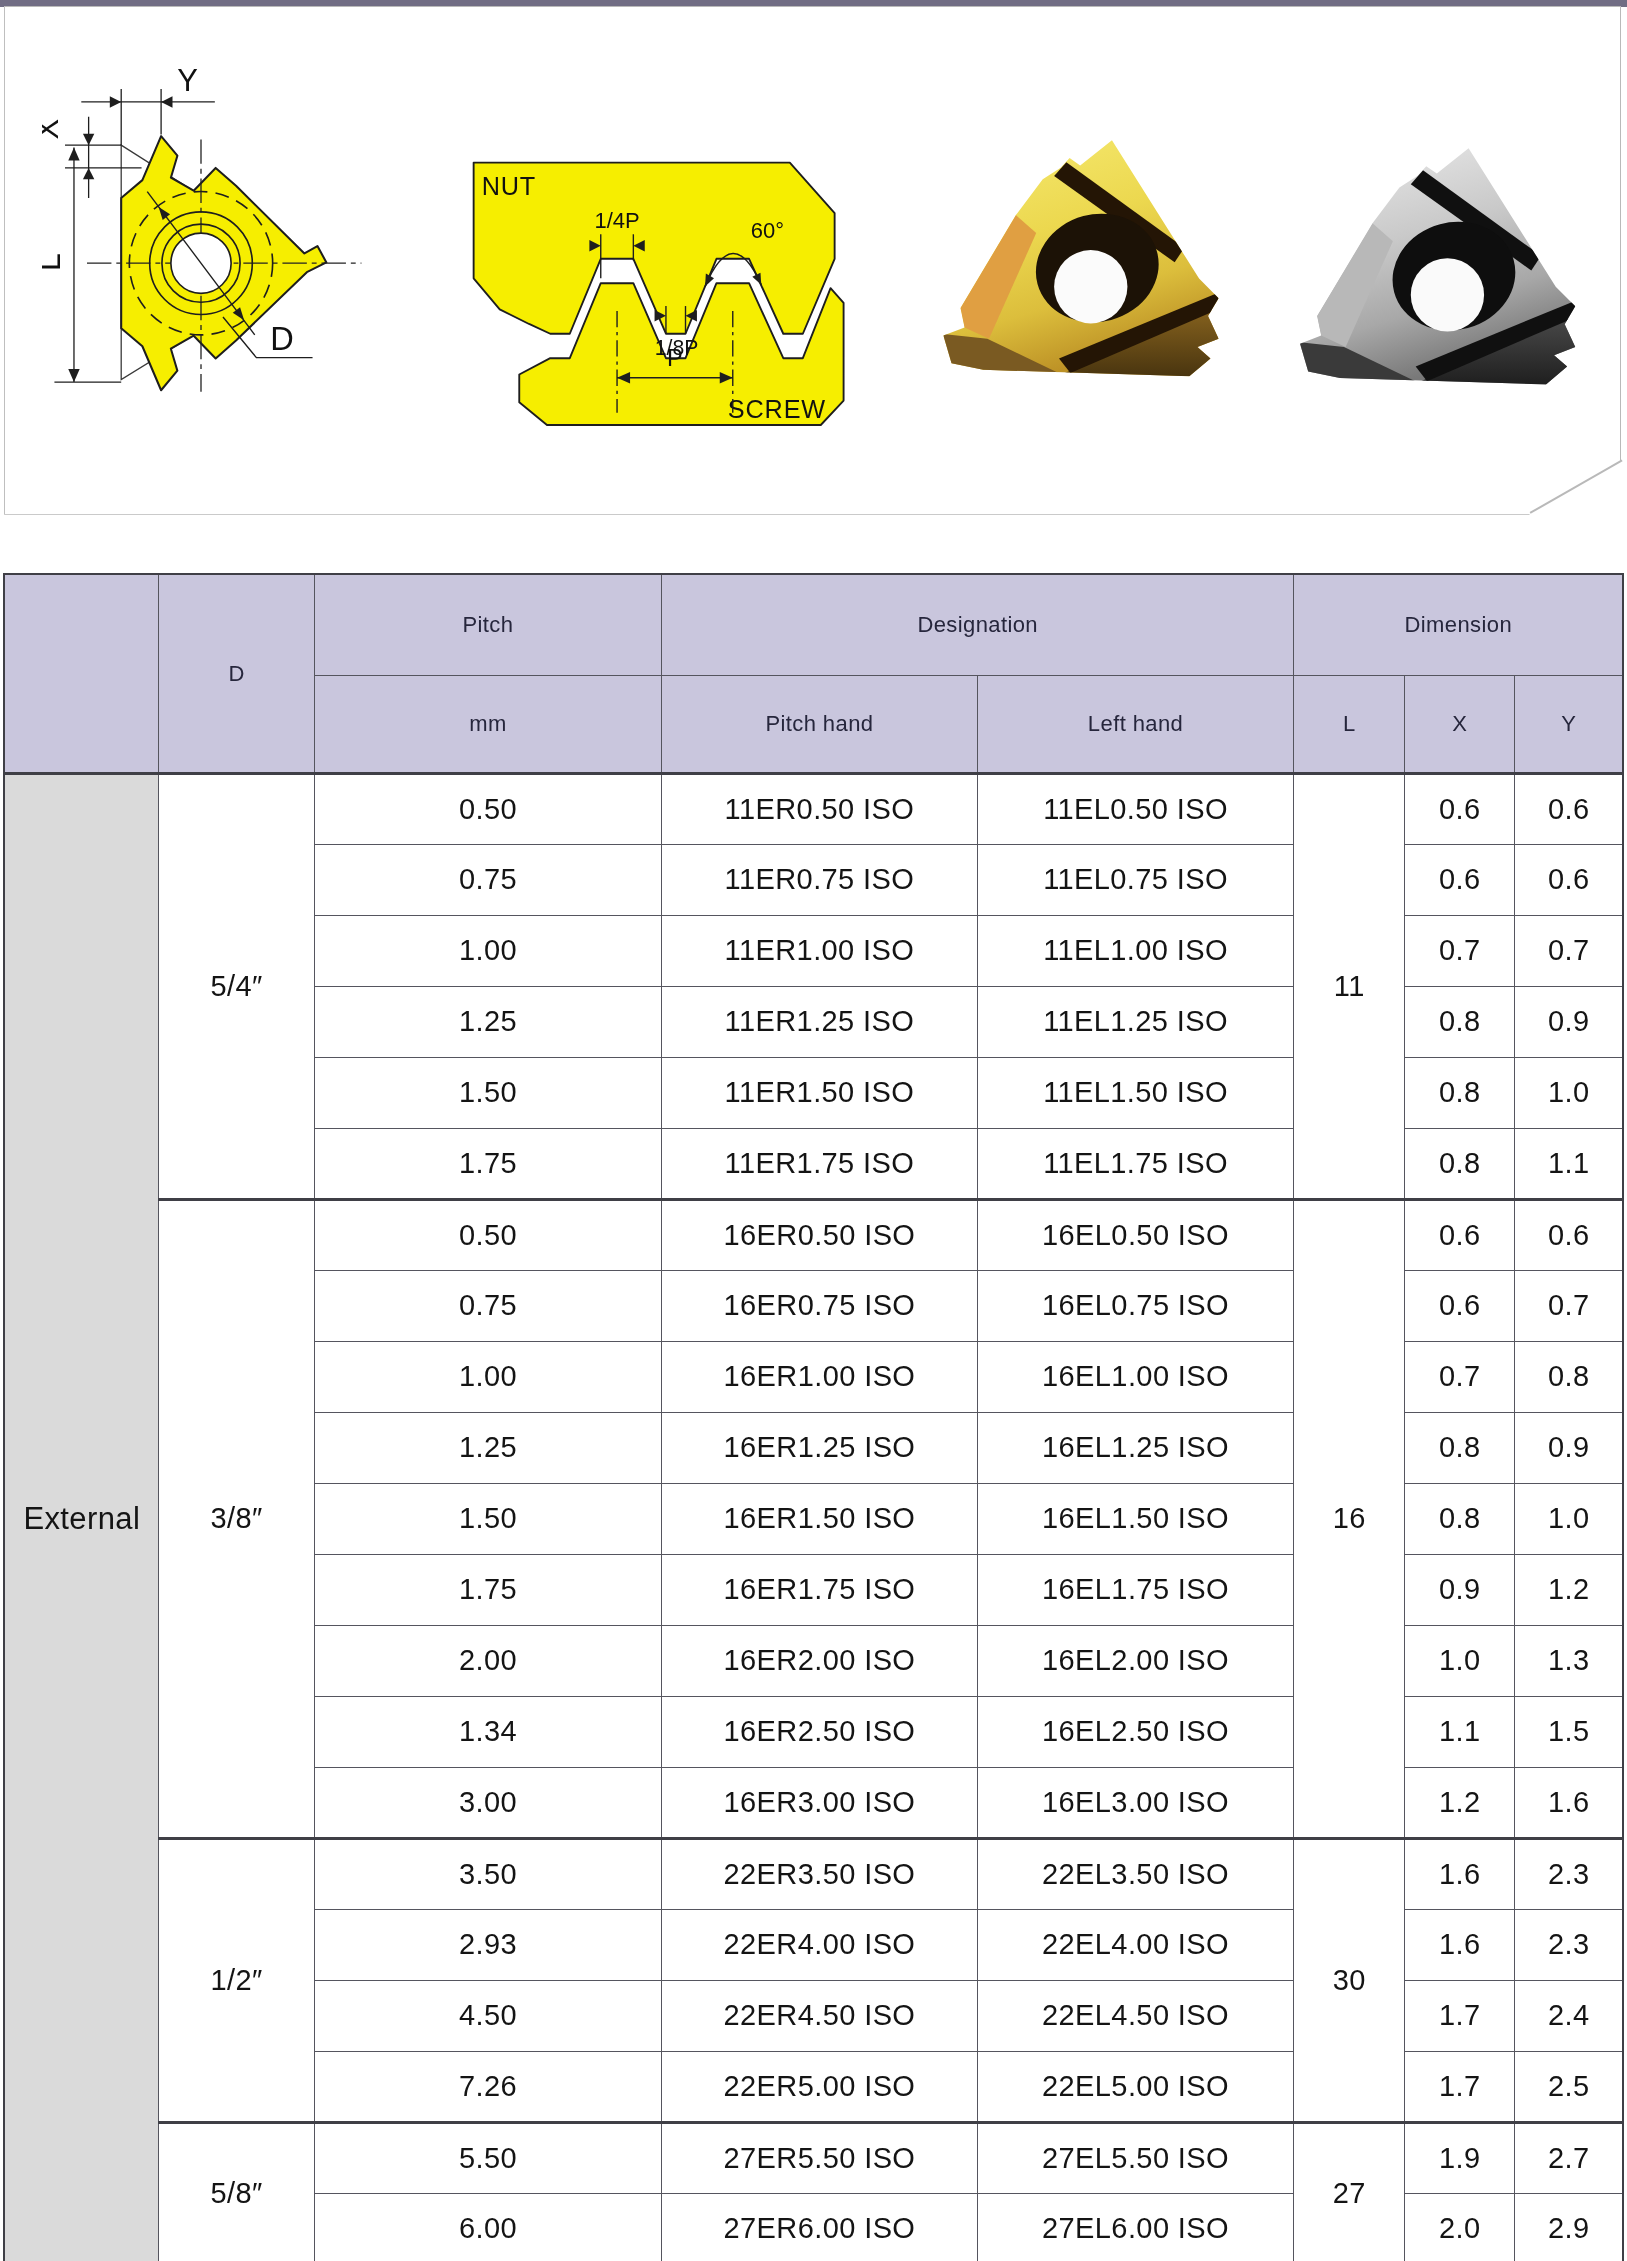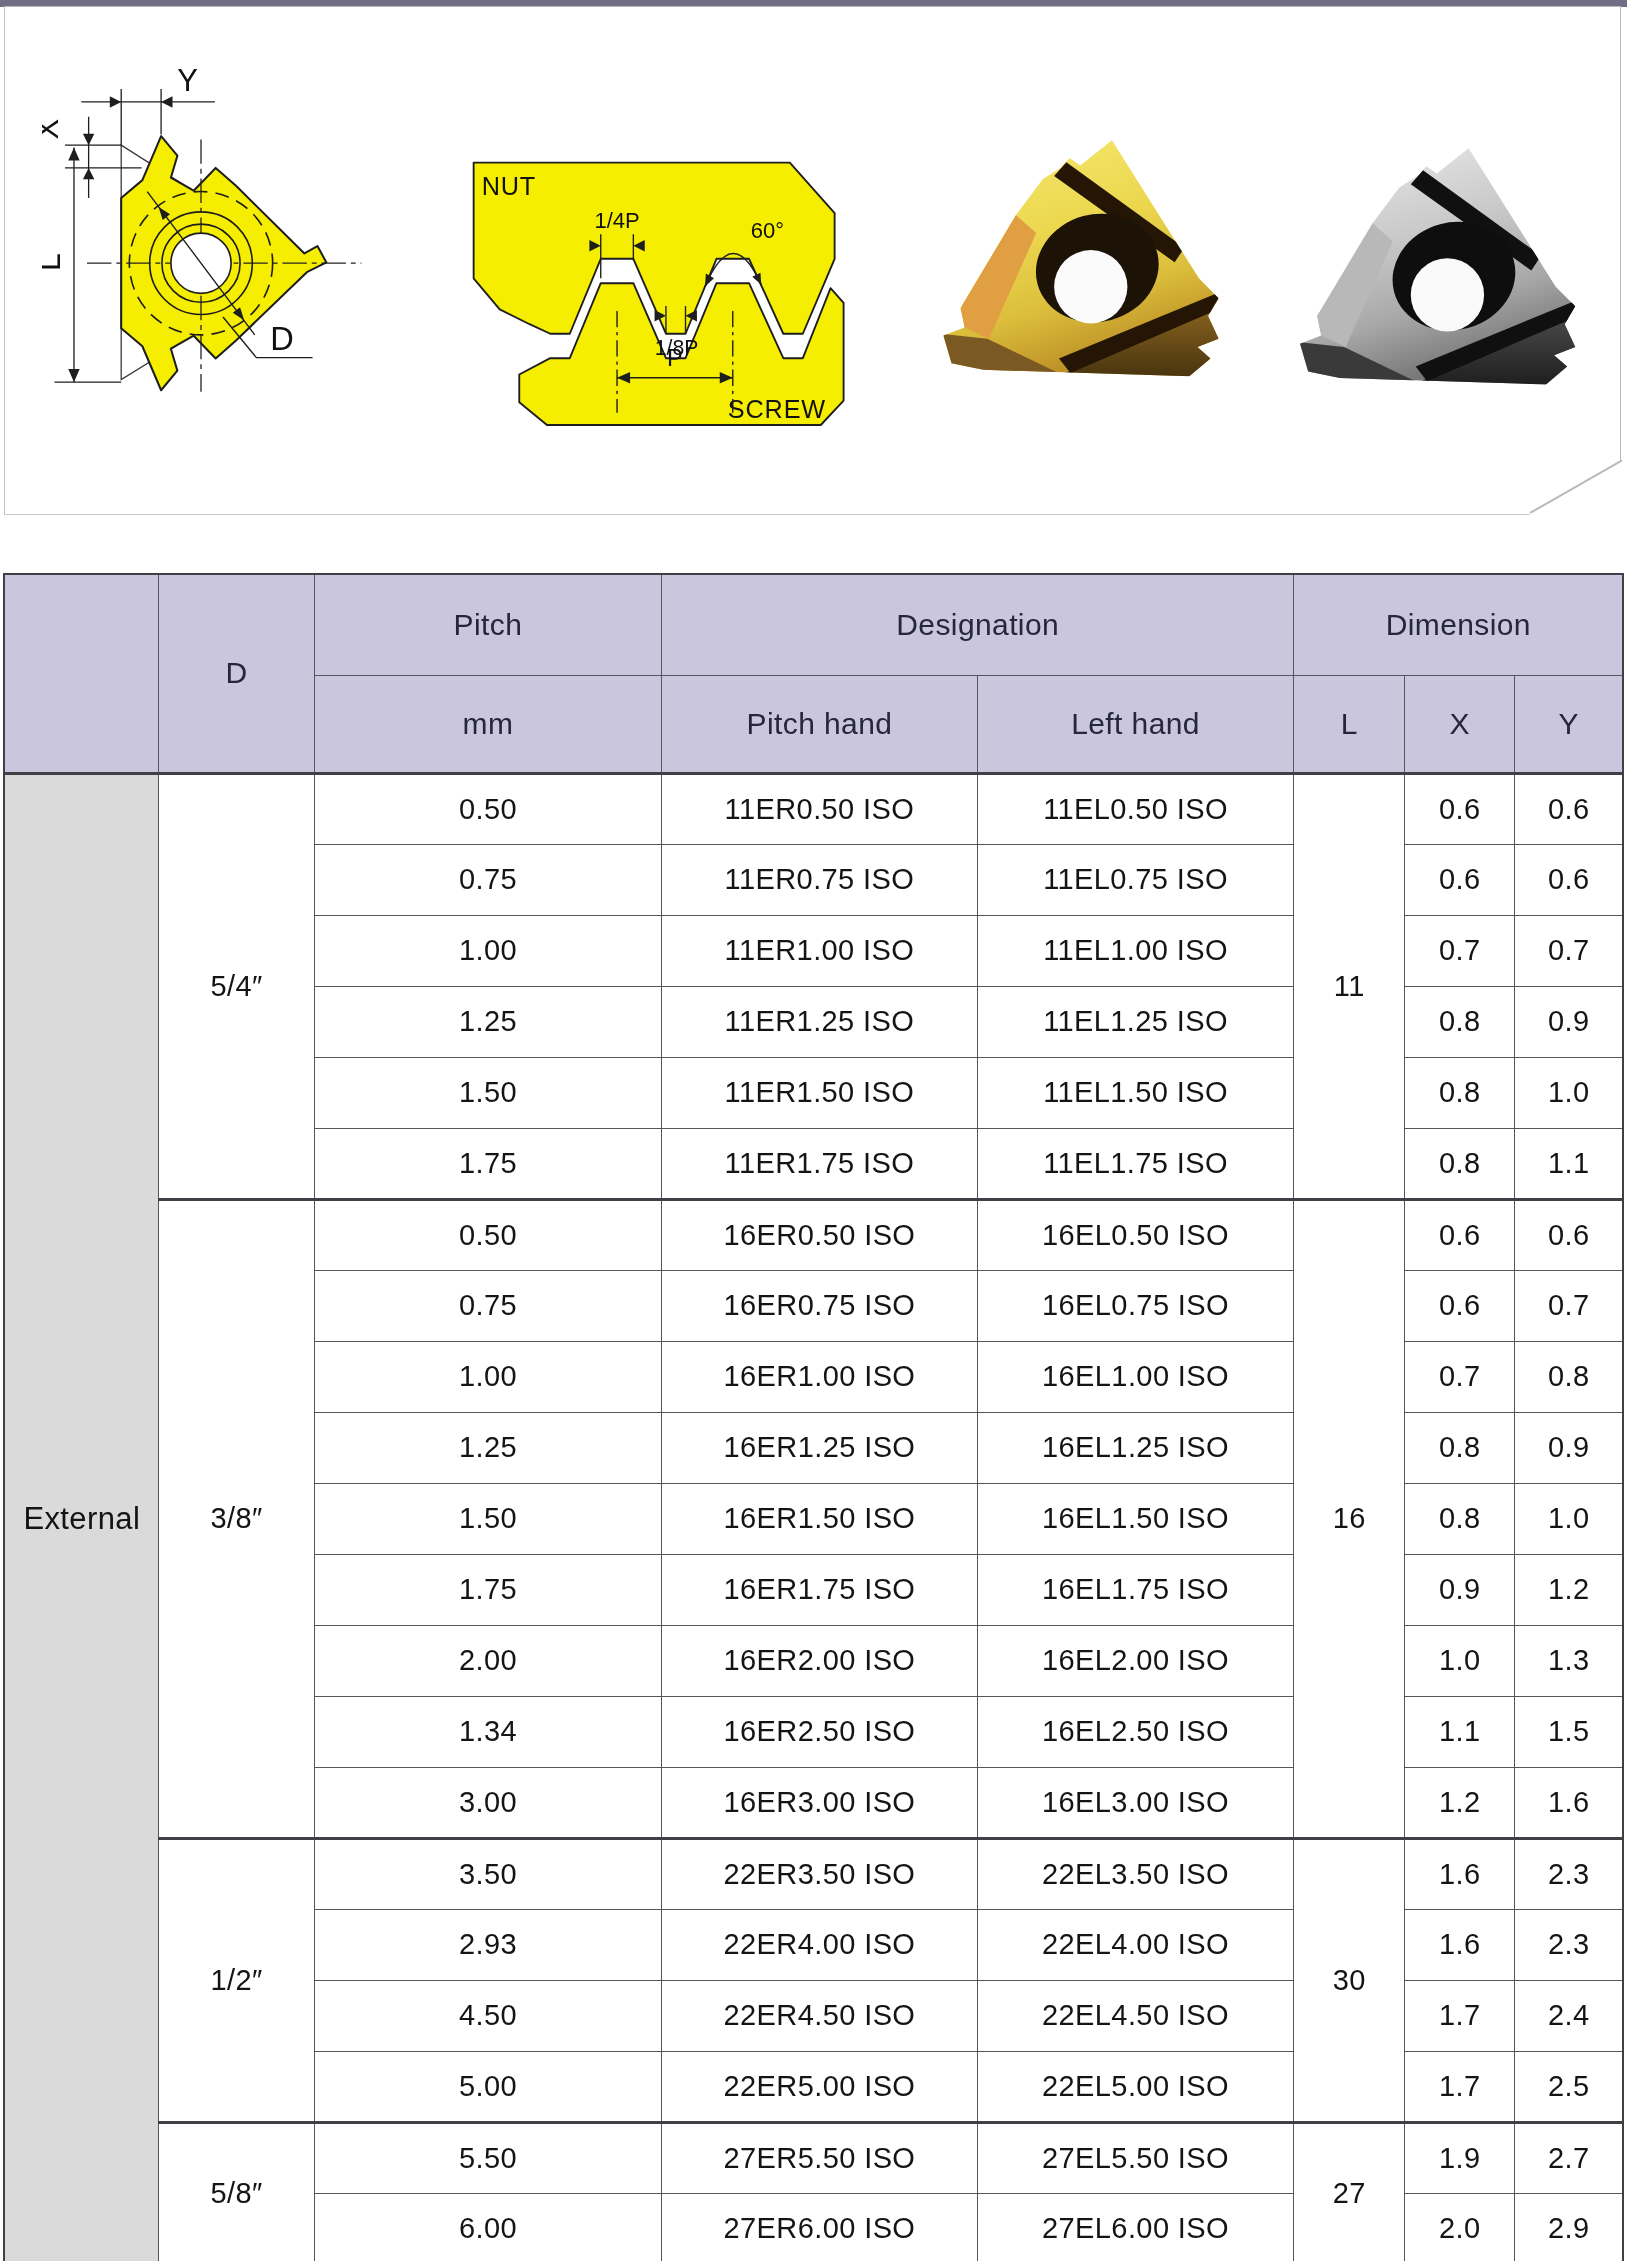--- a/index.html
+++ b/index.html
@@ -21,21 +21,21 @@
   #fig-drawing{left:37px;top:51px}
   #fig-profile{left:467px;top:149px}
   #fig-photos{left:925px;top:112px}
 
   #table-wrap{position:absolute;left:3.3px;top:573px;width:1621px}
   table{width:100%;border-collapse:collapse;table-layout:fixed;border:2.4px solid #3f3f46}
   th,td{
     border:1.6px solid #55555e;text-align:center;vertical-align:middle;
     padding:0;line-height:1.15;overflow:hidden;
   }
-  th{background:#c9c6dd;color:#26263c;font-size:30px;font-weight:400;letter-spacing:0.4px}
+  th{background:#c9c6dd;color:#26263c;font-size:22px;font-weight:400;letter-spacing:0.4px}
   td{background:#fff;color:#141414;font-size:29px;letter-spacing:0.4px}
   tr.h1 th{height:100px}
   tr.h2 th{height:96px}
   tbody tr{height:71px}
   td.ext{background:#dadada;font-size:31px}
   .gs{border-top:3.3px solid #3f3f46}
   svg text{font-family:"Liberation Sans","DejaVu Sans",sans-serif}
 </style>
 </head>
 <body>
@@ -349,21 +349,21 @@
       <td>2.3</td>
     </tr>
     <tr>
       <td>4.50</td>
       <td>22ER4.50 ISO</td>
       <td>22EL4.50 ISO</td>
       <td>1.7</td>
       <td>2.4</td>
     </tr>
     <tr>
-      <td>5.00</td>
+      <td>7.26</td>
       <td>22ER5.00 ISO</td>
       <td>22EL5.00 ISO</td>
       <td>1.7</td>
       <td>2.5</td>
     </tr>
 
     <tr>
       <td class="gs" rowspan="2">5/8″</td>
       <td class="gs">5.50</td>
       <td class="gs">27ER5.50 ISO</td>

